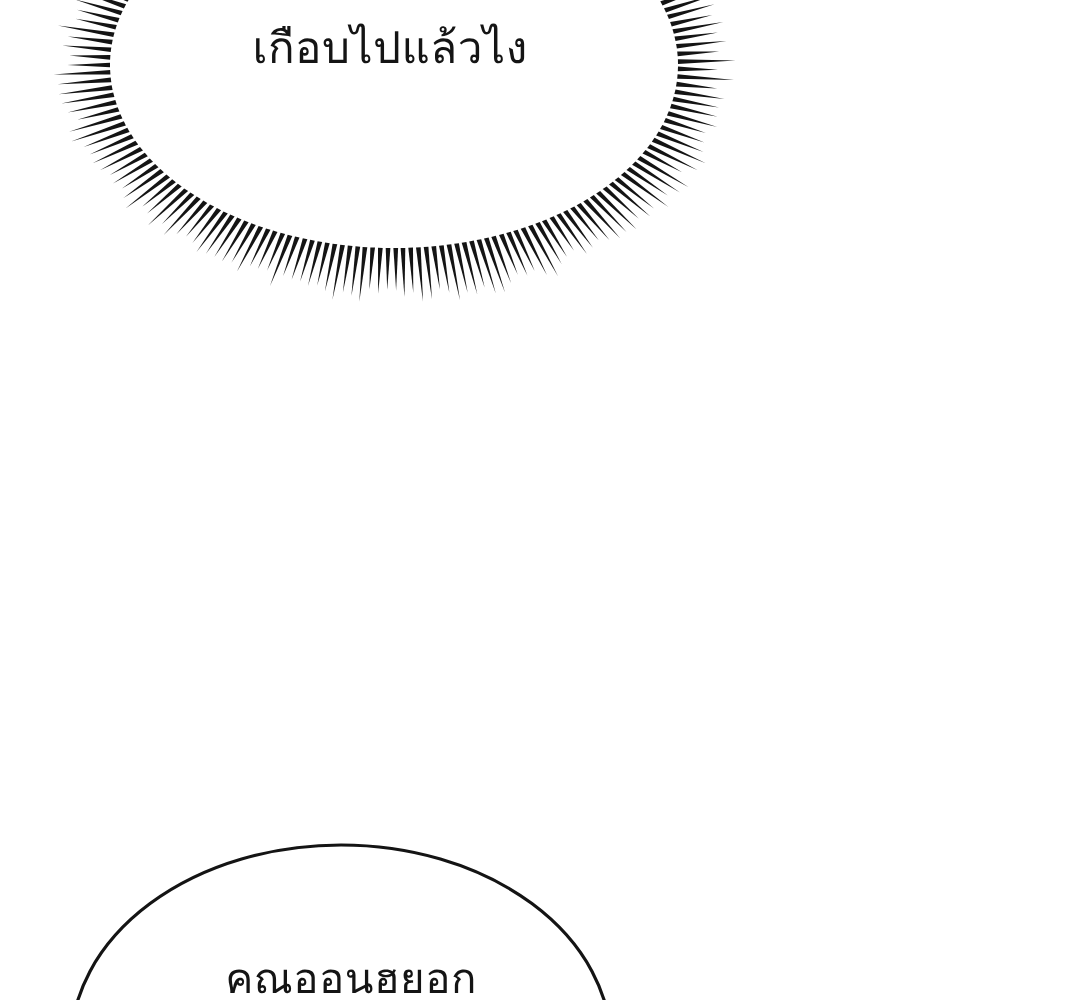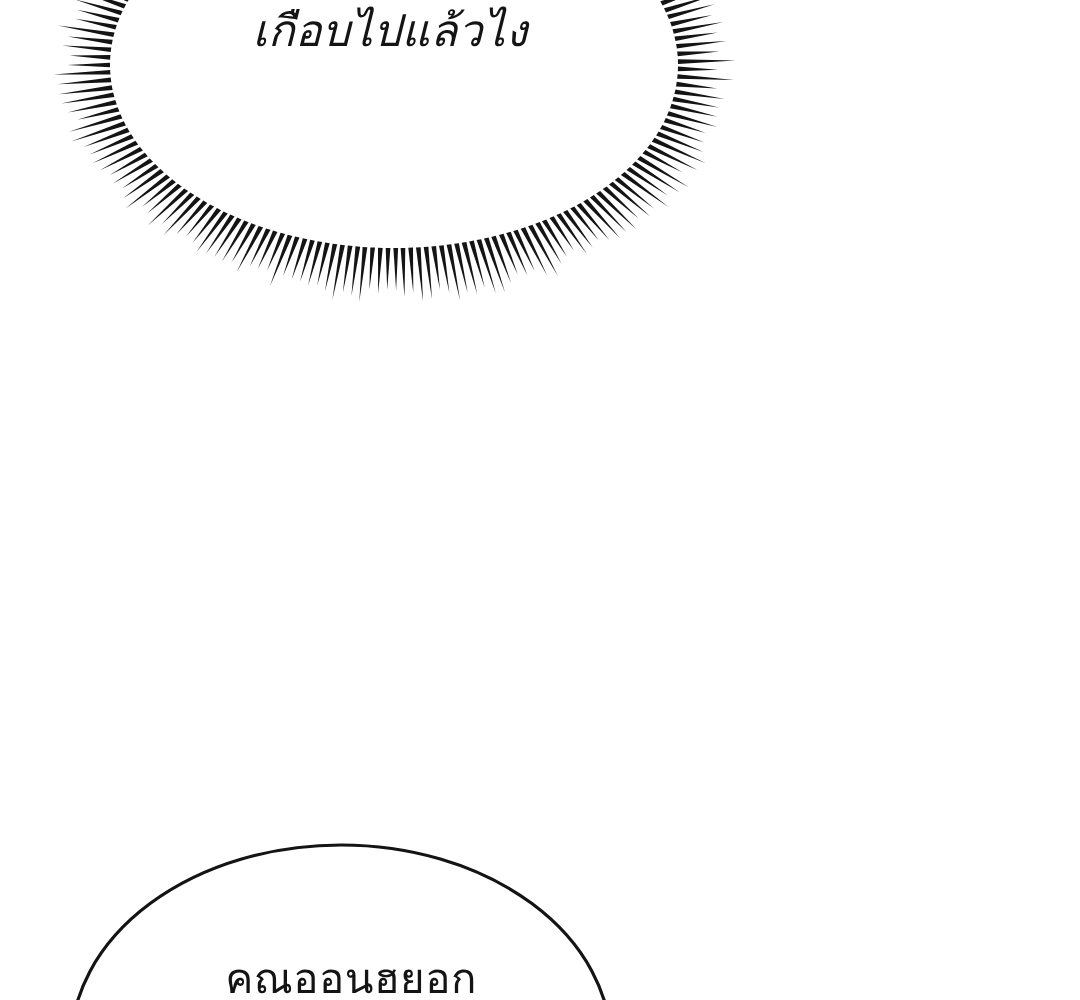--- a/index.html
+++ b/index.html
@@ -25,24 +25,23 @@
   }
   .bubble-text {
     position: absolute;
     white-space: nowrap;
     color: #141414;
     line-height: 1.1;
     letter-spacing: 0.5px;
   }
   .burst-text {
     left: 390px;
-    top: 7px;
+    top: 24px;
     transform: translateX(-50%);
     font-size: 44px;
-    font-style: italic;
   }
   .oval-text {
     left: 351px;
     bottom: -2px;
     transform: translateX(-50%);
     font-size: 42px;
   }
 </style>
 </head>
 <body>

